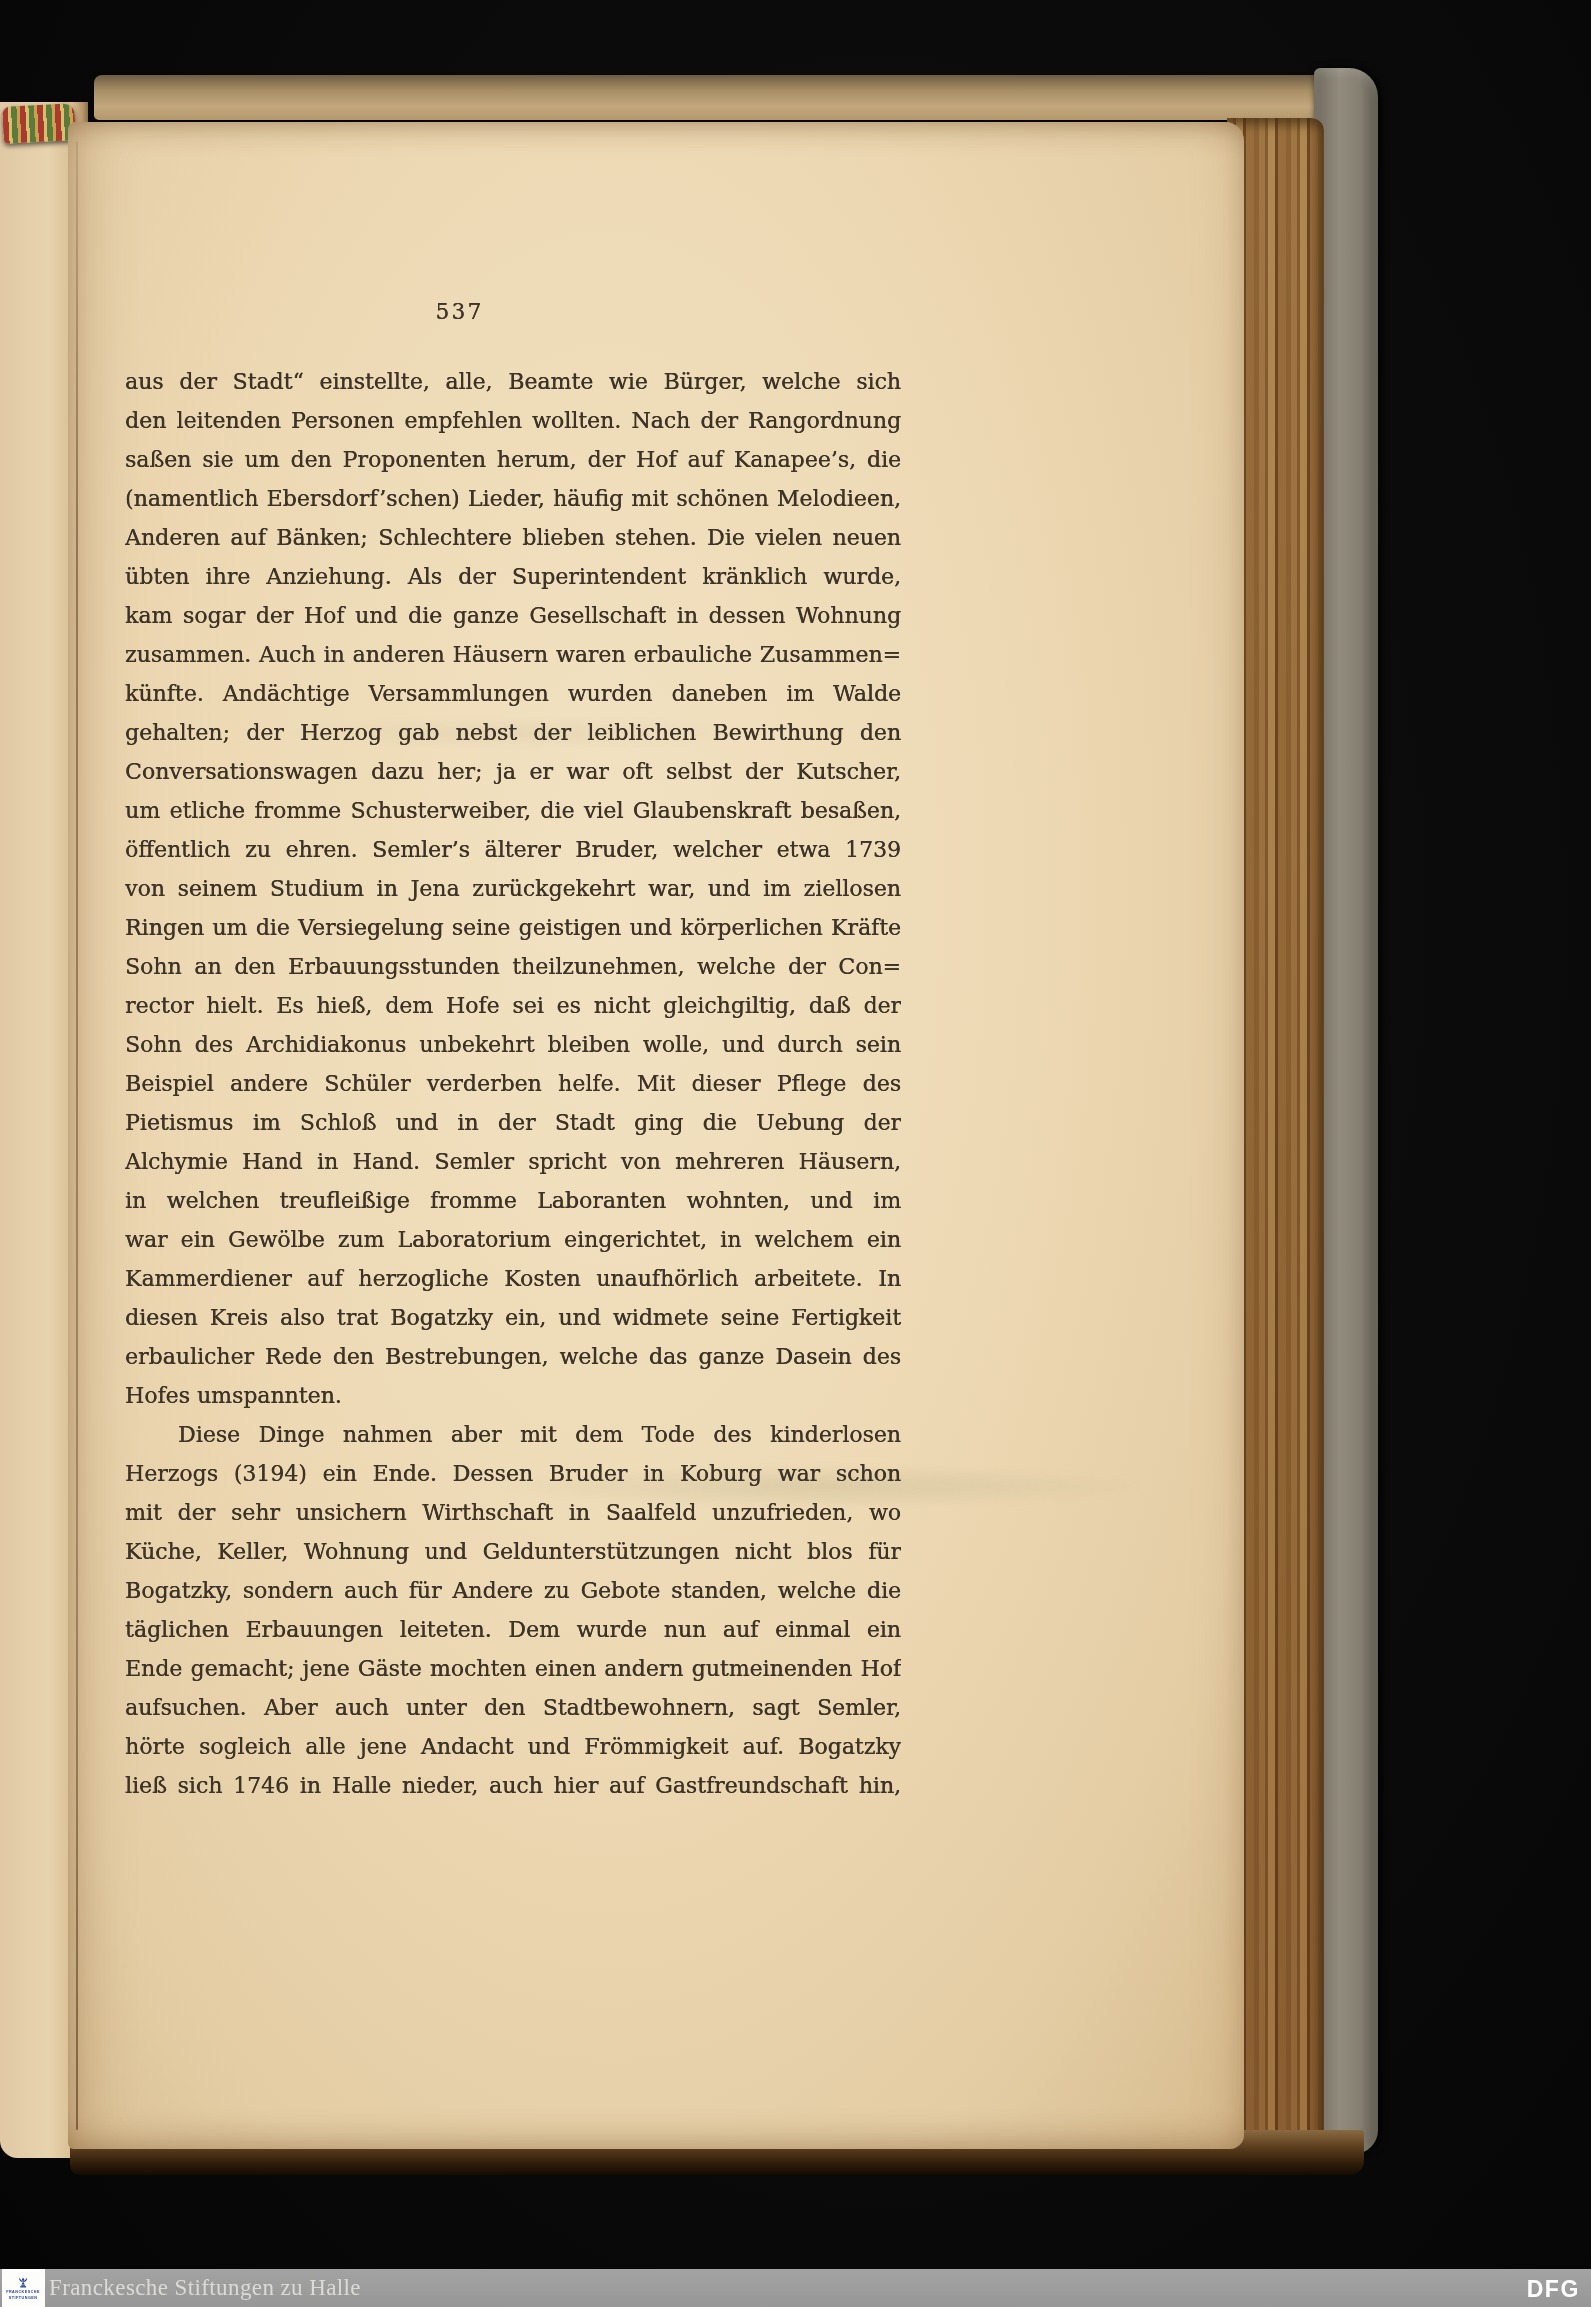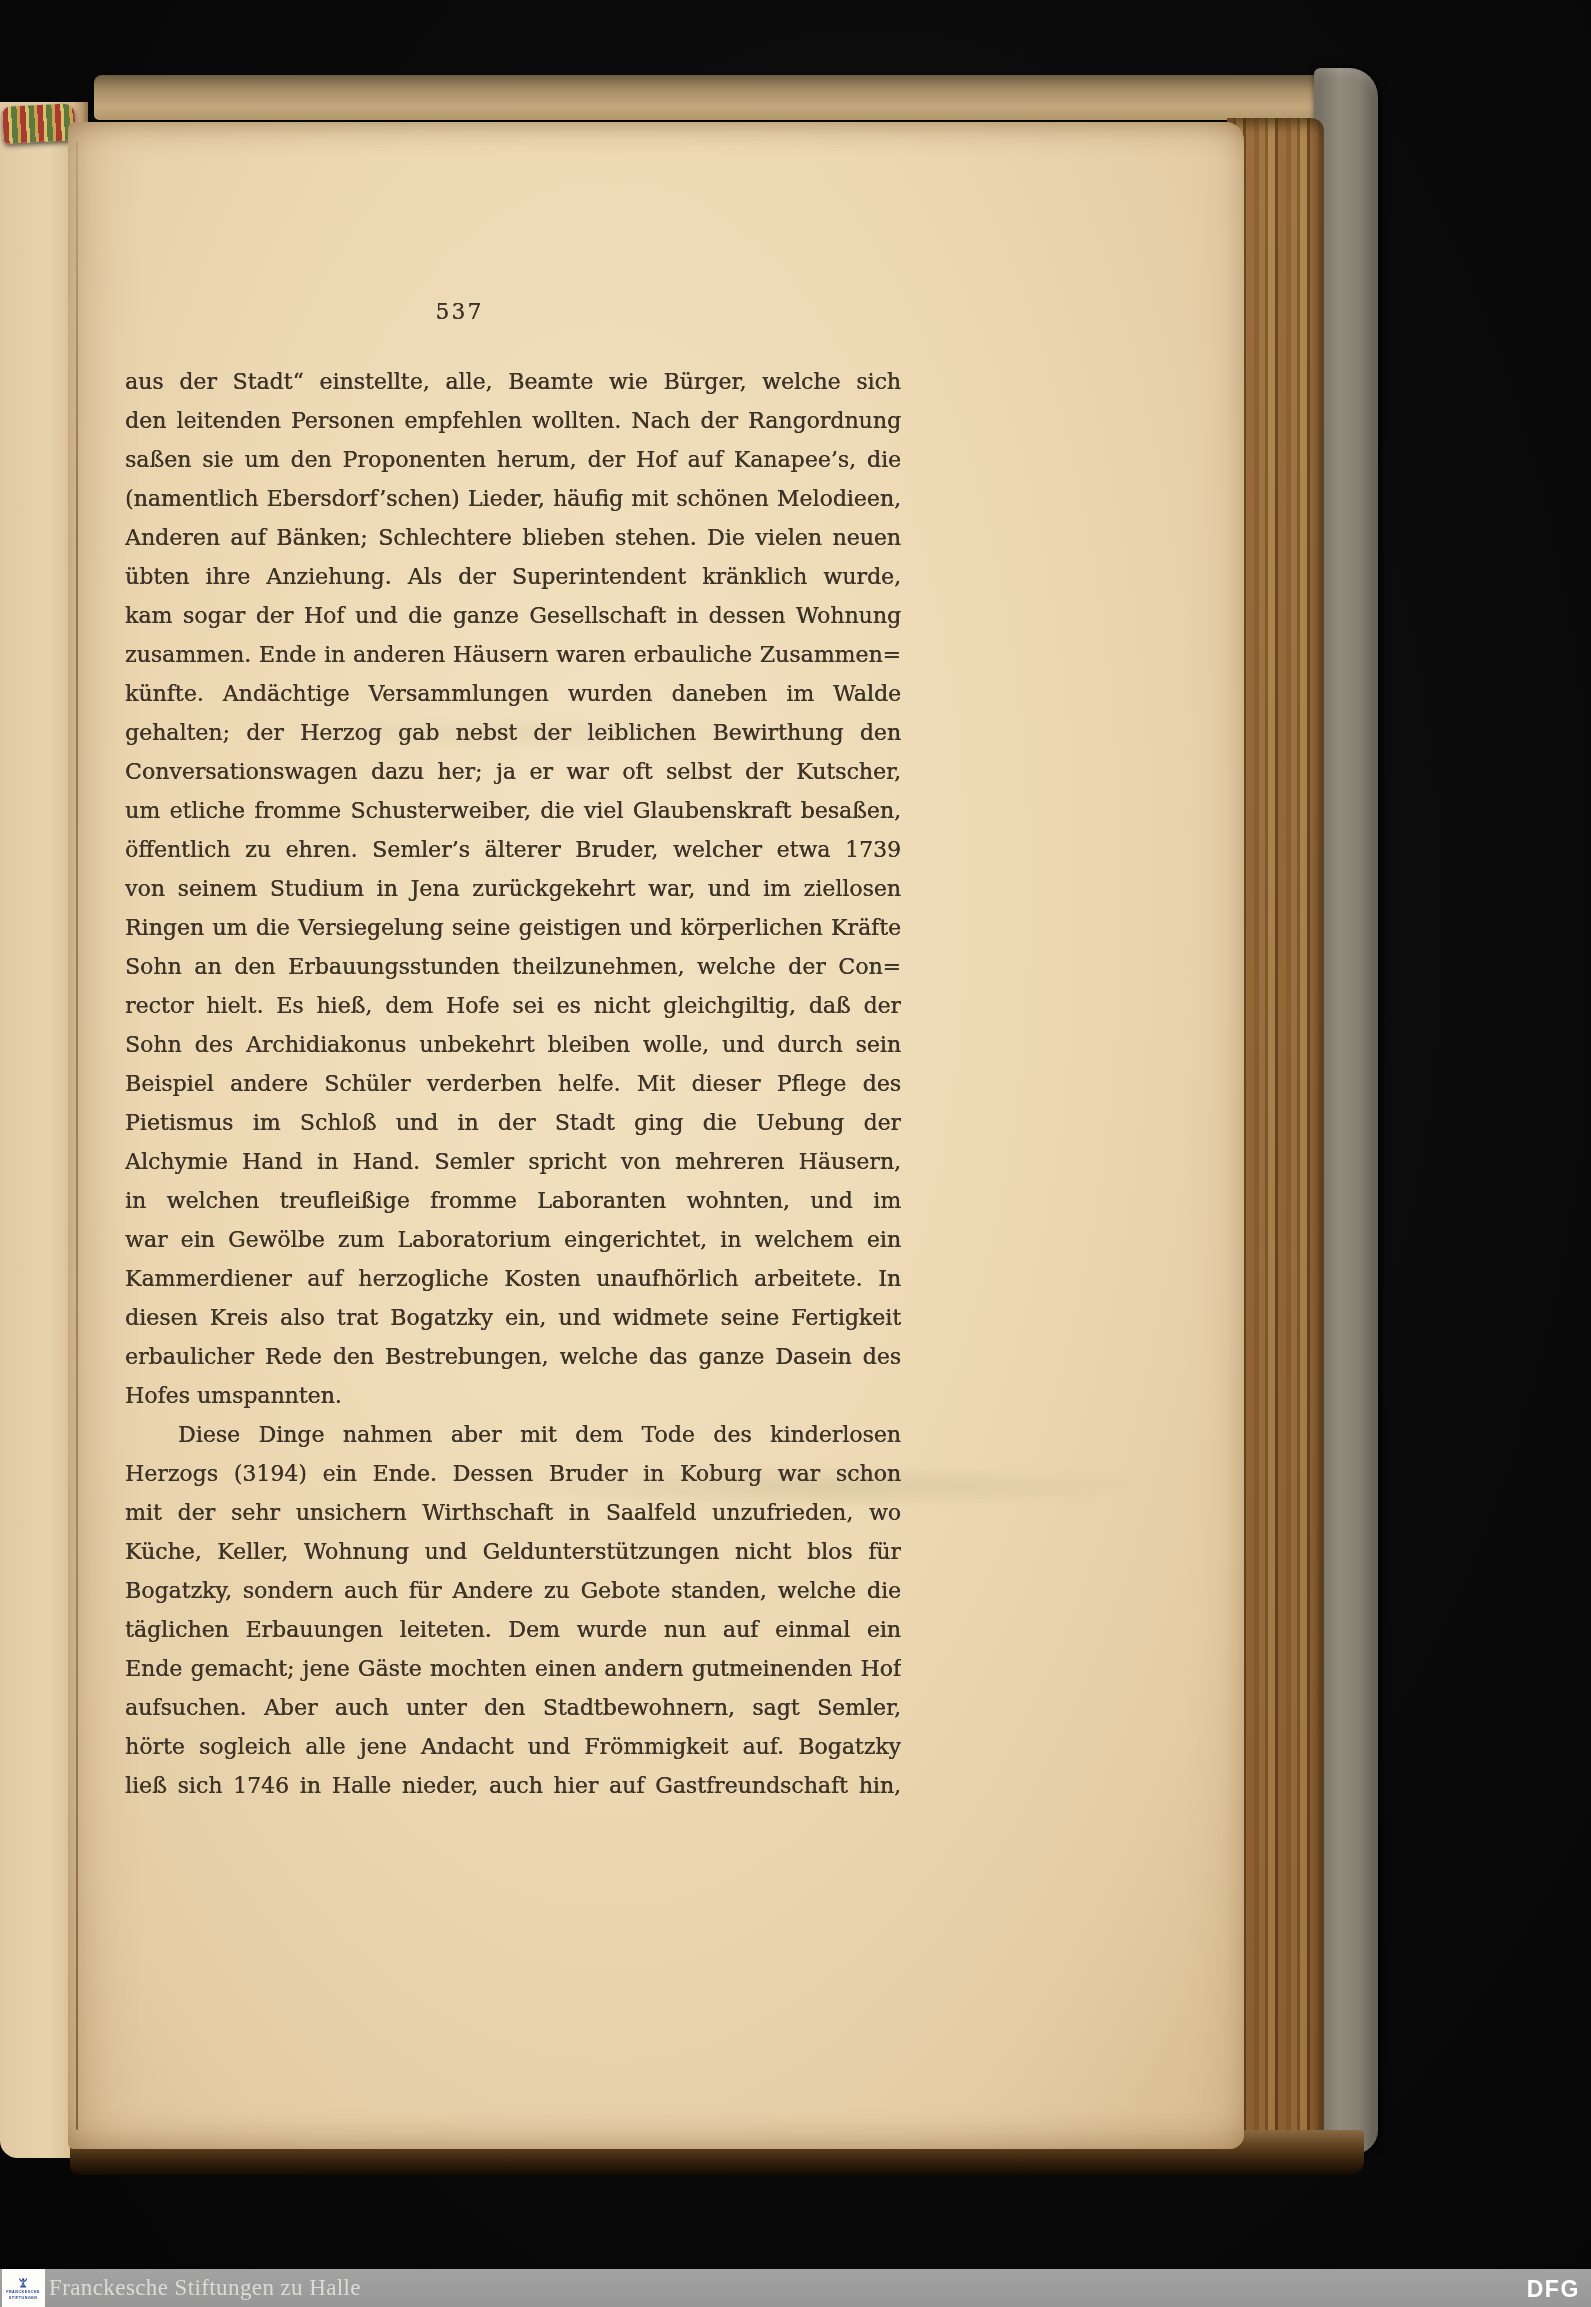--- a/index.html
+++ b/index.html
@@ -132,21 +132,21 @@
   <div class="ghost g2"></div>
   <div class="page-number">537</div>
   <div class="page-text">
       <div class="line">aus der Stadt“ einstellte, alle, Beamte wie Bürger, welche sich</div>
       <div class="line">den leitenden Personen empfehlen wollten.  Nach der Rangordnung</div>
       <div class="line">saßen sie um den Proponenten herum, der Hof auf Kanapee’s, die</div>
       <div class="line">(namentlich Ebersdorf’schen) Lieder, häufig mit schönen Melodieen,</div>
       <div class="line">Anderen auf Bänken; Schlechtere blieben stehen.  Die vielen neuen</div>
       <div class="line">übten ihre Anziehung.  Als der Superintendent kränklich wurde,</div>
       <div class="line">kam sogar der Hof und die ganze Gesellschaft in dessen Wohnung</div>
-      <div class="line">zusammen.  Ende in anderen Häusern waren erbauliche Zusammen=</div>
+      <div class="line">zusammen.  Auch in anderen Häusern waren erbauliche Zusammen=</div>
       <div class="line">künfte.  Andächtige Versammlungen wurden daneben im Walde</div>
       <div class="line">gehalten; der Herzog gab nebst der leiblichen Bewirthung den</div>
       <div class="line">Conversationswagen dazu her; ja er war oft selbst der Kutscher,</div>
       <div class="line">um etliche fromme Schusterweiber, die viel Glaubenskraft besaßen,</div>
       <div class="line">öffentlich zu ehren.  Semler’s älterer Bruder, welcher etwa 1739</div>
       <div class="line">von seinem Studium in Jena zurückgekehrt war, und im ziellosen</div>
       <div class="line">Ringen um die Versiegelung seine geistigen und körperlichen Kräfte</div>
       <div class="line">Sohn an den Erbauungsstunden theilzunehmen, welche der Con=</div>
       <div class="line">rector hielt.  Es hieß, dem Hofe sei es nicht gleichgiltig, daß der</div>
       <div class="line">Sohn des Archidiakonus unbekehrt bleiben wolle, und durch sein</div>

